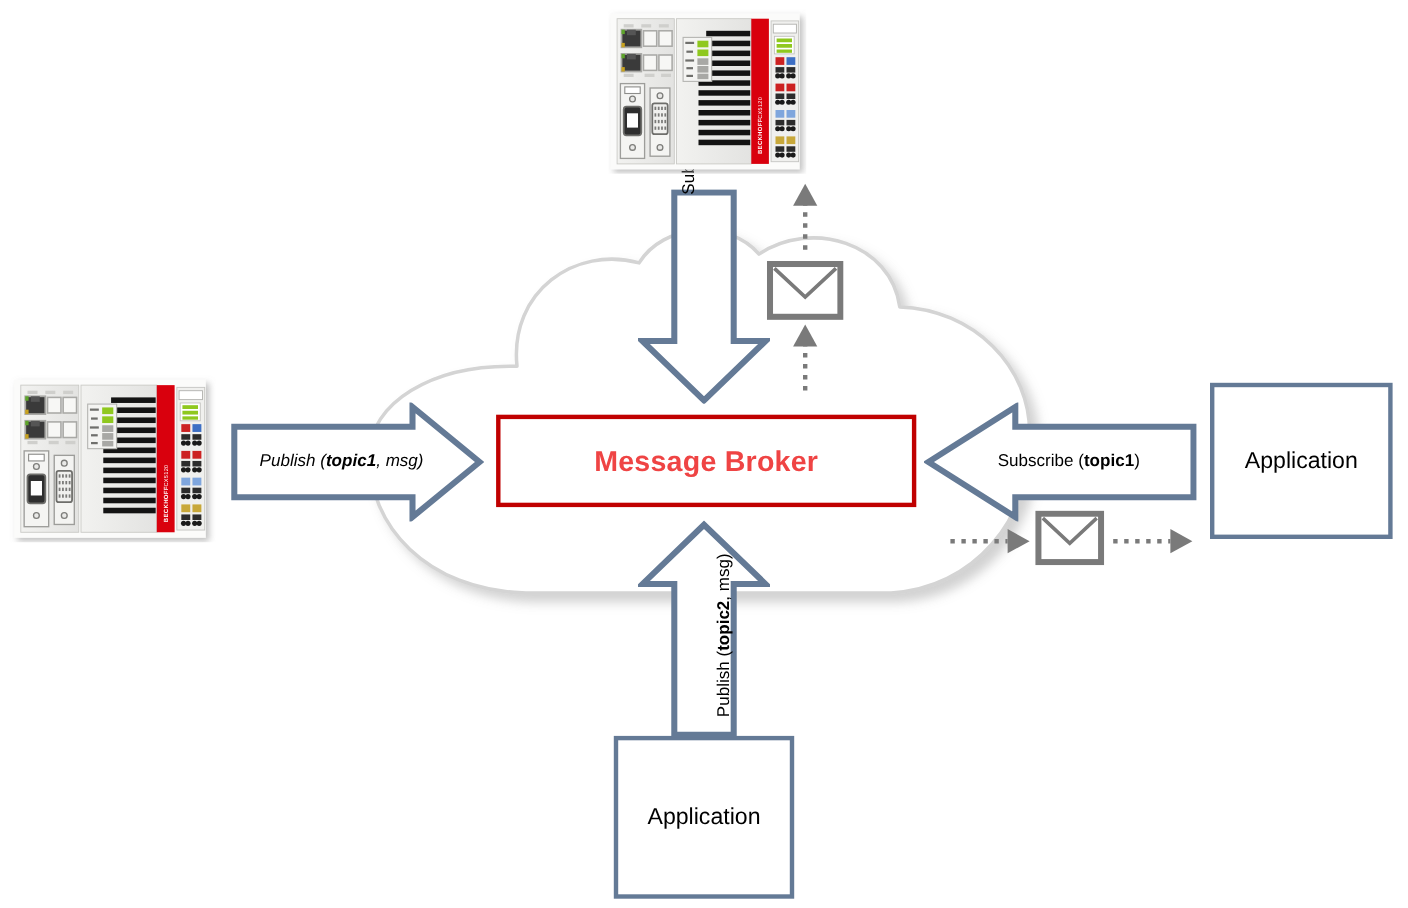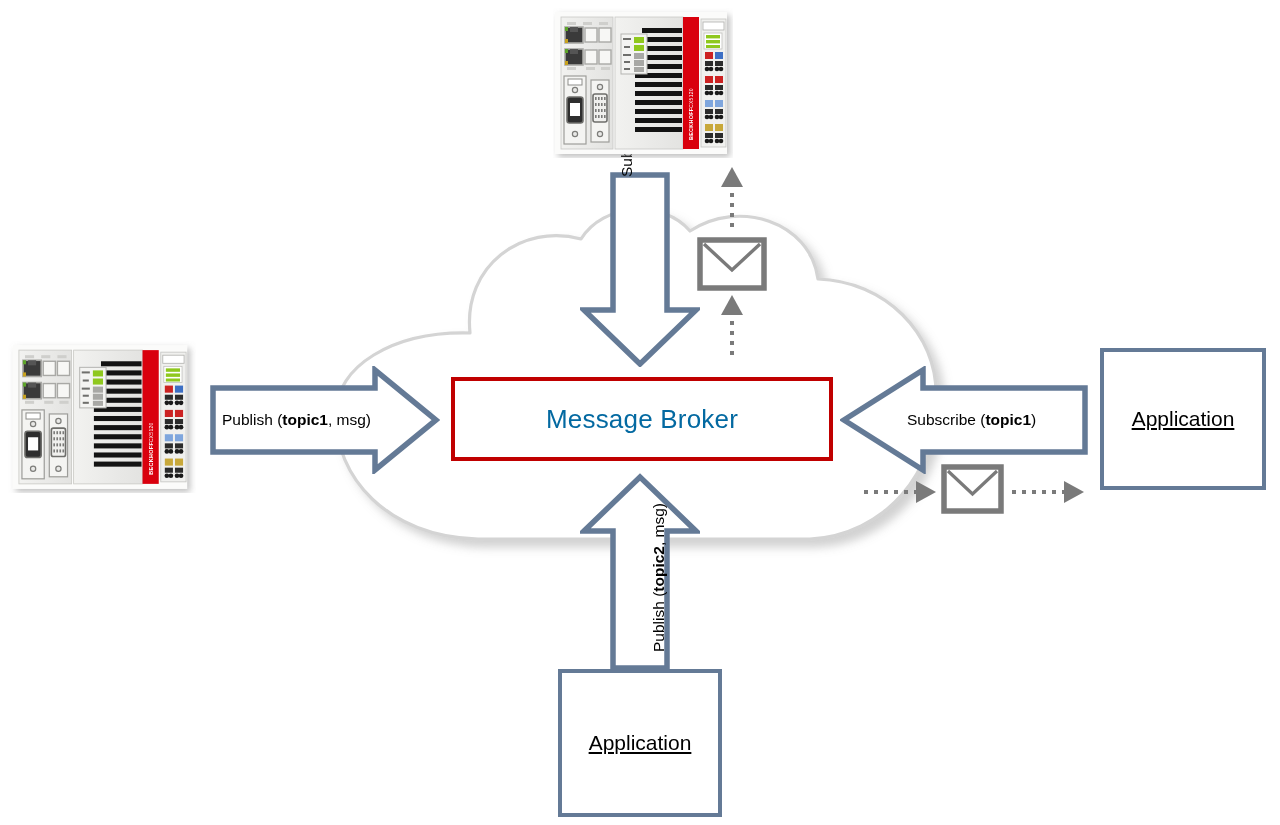--- a/index.html
+++ b/index.html
@@ -11,38 +11,38 @@
   .lbl{color:#000;white-space:nowrap;font-family:"Liberation Sans",sans-serif;}
   .lbl b{font-weight:bold;}
 
   
   #cloud{left:318px;top:205px;width:640px;height:390px;}
 
   
   #broker{left:451px;top:377px;width:382px;height:84px;
           background:#ffffff;border:4px solid #c00000;box-sizing:border-box;
           display:flex;align-items:center;justify-content:center;z-index:6;}
-  #broker .t{font-size:26px;font-weight:normal;color:#0369a1;letter-spacing:.2px;}
+  #broker .t{font-size:26px;font-weight:bold;color:#ef4444;letter-spacing:.2px;}
 
   
   .arrowwrap{z-index:5;}
 
   
   .arrowtext{font-size:15.5px;color:#000;z-index:7;}
-  #lbl-pub1{left:222px;top:411px;}
+  #lbl-pub1{left:236px;top:411px;font-style:italic;}
   #lbl-sub1{left:907px;top:411px;text-align:right;}
   #lbl-sub2{left:618px;top:177px;width:165px;height:20px;
             transform:rotate(-90deg);transform-origin:0 0;
             text-align:left;}
   #lbl-pub2{left:650px;top:652px;width:190px;height:20px;
             transform:rotate(-90deg);transform-origin:0 0;}
 
   
   .appbox{border:4px solid #647a96;background:#fff;box-sizing:border-box;
-          display:flex;align-items:center;justify-content:center;z-index:4;text-decoration:underline;}
+          display:flex;align-items:center;justify-content:center;z-index:4;}
   .appbox span{font-size:21px;color:#000;}
   #app-right{left:1100px;top:348px;width:166px;height:142px;}
   #app-bottom{left:558px;top:669px;width:164px;height:148px;}
 
   
   .envelope{z-index:7;}
   #env-top{left:697px;top:237px;}
   #env-right{left:941px;top:464px;}
 
   

